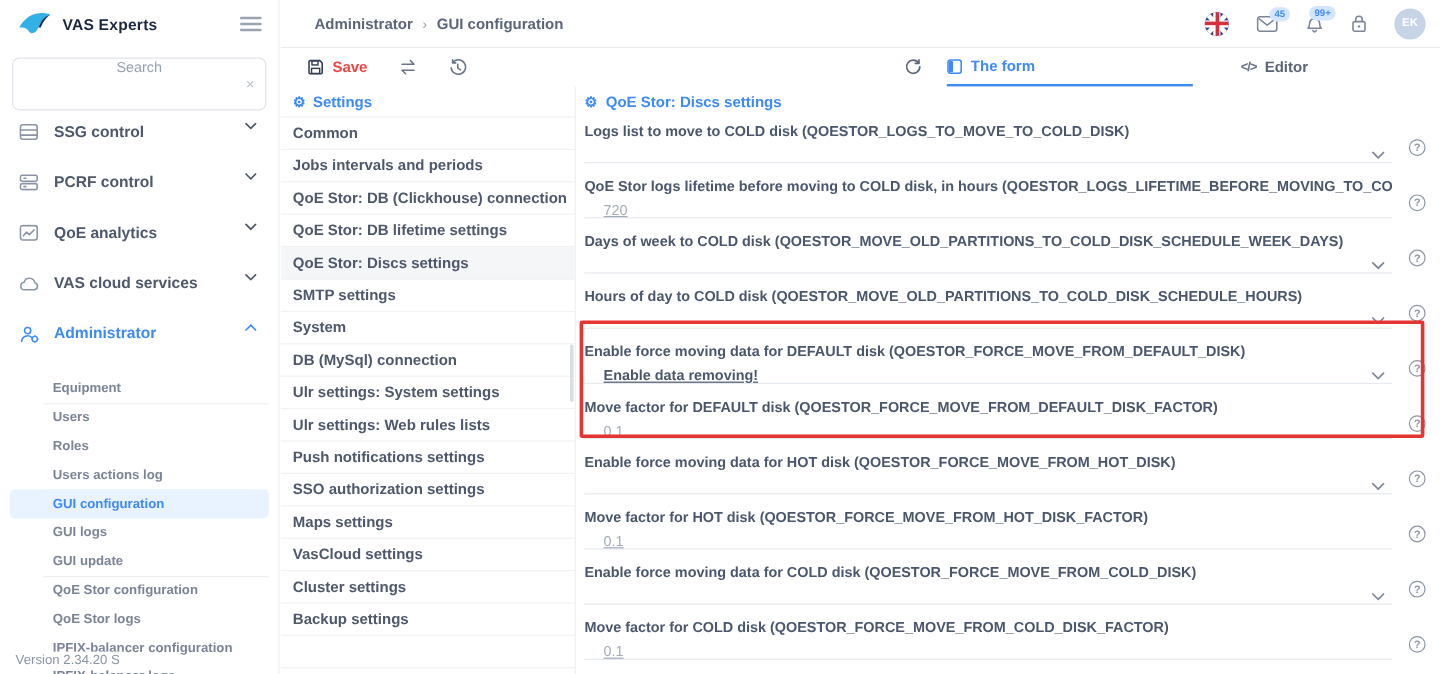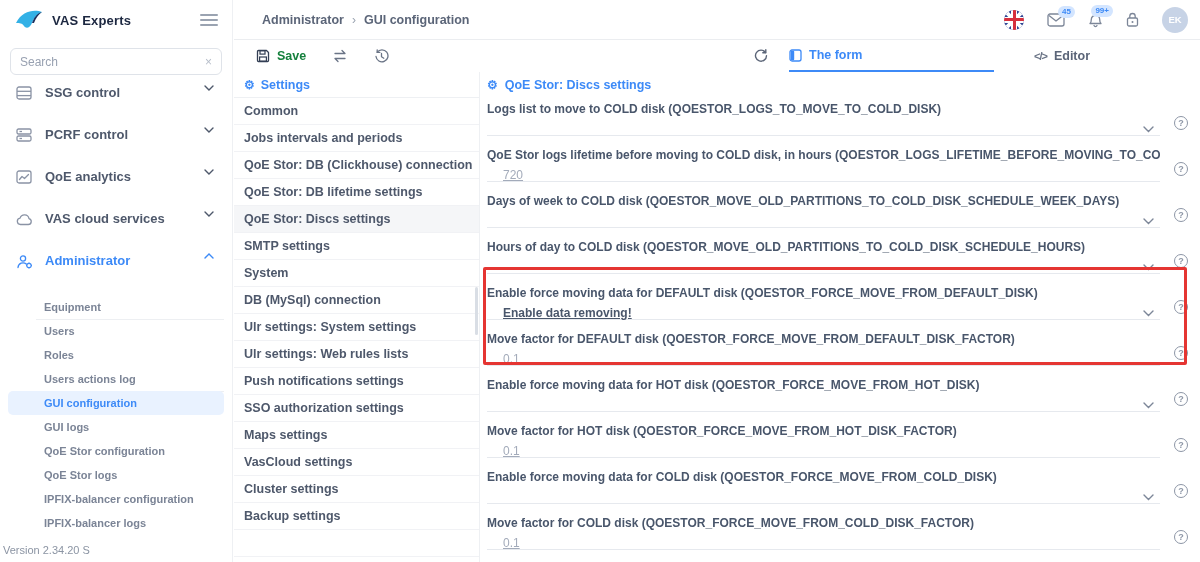--- a/index.html
+++ b/index.html
@@ -6,40 +6,40 @@
   html,body { width:1200px; height:562px; overflow:hidden; background:#fff;
     font-family:"Liberation Sans", sans-serif; color:#4d5a6e; }
   .page { position:relative; width:1200px; height:562px; }
 
   
   .sidebar { position:absolute; left:0; top:0; width:233px; height:562px; border-right:1px solid #eef0f3; background:#fff; }
   .logo-row { height:40px; display:flex; align-items:center; padding:0 14px; }
   .brand-name { font-size:13px; font-weight:bold; color:#1c2740; margin-left:8px; letter-spacing:.2px; }
   .hamburger { margin-left:auto; width:18px; cursor:pointer; }
   .hamburger div { height:2px; background:#9aa3b1; border-radius:2px; margin:3px 0; }
-  .search-box { margin:8px 10px 0 10px; height:27px; border:1px solid #dfe3e9; border-radius:6px;
-    display:flex; align-items:center; padding:0 9px; }
+  .search-box { margin:8px 10px 0 10px; height:44px; border:1px solid #dfe3e9; border-radius:6px;
+    display:flex; align-items:center; padding:0 9px;flex-direction:column; }
   .search-ph { font-size:12px; color:#98a1b1; }
   .search-clear { margin-left:auto; color:#b6bdc9; font-size:12px; cursor:pointer; }
 
   .nav { margin-top:10px; }
   .nav-row { height:42px; display:flex; padding:0 18px 0 16px; gap:12px;
     font-size:13px; font-weight:bold; color:#4e586b; cursor:pointer; }
   .nav-row .chev { margin-left:auto; }
   .nav-row[data-state="active"] { color:#3d8af7; }
   .nav-row[data-expanded="true"] .chev { transform:rotate(180deg); }
   .nav-icon { width:17px; height:16px; flex:0 0 17px; display:flex; align-items:center; }
 
   .subnav { }
   .subnav-item { position:relative; height:24px; line-height:24px; margin:0 8px; padding-left:36px;
     font-size:11px; font-weight:bold; color:#7b8496; border-radius:5px; cursor:pointer; white-space:nowrap; }
   .subnav-item[data-state="active"] { color:#3d8af7; background:#e9f2ff; }
   .subnav-item[data-divider="after"]::after { content:""; position:absolute; left:28px; right:0; bottom:-1px;
     height:1px; background:#edeff2; }
-  .version { position:absolute; left:0; top:543px; font-size:11px; color:#8b94a3; background:#fff; padding:1px 3px;text-align:center; }
+  .version { position:absolute; left:10px; top:543px; font-size:11px; color:#8b94a3; background:#fff; padding:1px 3px;text-align:center; }
 
   
   .topbar { position:absolute; left:234px; top:0; right:0; height:40px; border-bottom:1px solid #ebedf0;
     display:flex; align-items:center; padding:0 12px 0 28px; }
   .crumb { font-size:12.5px; font-weight:bold; color:#5b6578; }
   .crumb-sep { margin:0 8px; color:#9aa3b1; font-size:12px; }
   .top-icons { margin-left:auto; display:flex; align-items:center; gap:23px; }
   .icon-wrap { position:relative; display:flex; align-items:center; cursor:pointer; }
   .badge { position:absolute; top:-7px; right:-10px; background:#d3e5ff; color:#3d8af7; font-size:8px;
     font-weight:bold; padding:1px 4px; border-radius:7px; line-height:10px; }
@@ -49,21 +49,21 @@
   .flag .vbar { position:absolute; left:7px; top:0; width:6px; height:20px; background:#fff; }
   .flag .hbar { position:absolute; left:0; top:7px; width:20px; height:6px; background:#fff; }
   .flag .vred { position:absolute; left:8.5px; top:0; width:3px; height:20px; background:#d6303e; }
   .flag .hred { position:absolute; left:0; top:8.5px; width:20px; height:3px; background:#d6303e; }
   .avatar { width:26px; height:26px; border-radius:50%; background:#c7d3e6; color:#fff; font-size:9.5px;
     font-weight:bold; display:flex; align-items:center; justify-content:center; }
 
   
   .toolbar { position:absolute; left:234px; top:40px; right:0; height:32px; }
   .tb-left { position:absolute; left:22px; top:0; height:32px; display:flex; align-items:center; gap:26px; }
-  .save-btn { display:flex; align-items:center; gap:7px; font-size:12.5px; font-weight:bold; color:#15803d; cursor:pointer; }
+  .save-btn { display:flex; align-items:center; gap:7px; font-size:12.5px; font-weight:bold; color:#ef4444; cursor:pointer; }
   .tb-icon { display:flex; align-items:center; cursor:pointer; }
   .refresh-btn { position:absolute; left:520px; top:0; height:32px; display:flex; align-items:center; cursor:pointer; }
   .tab { position:absolute; top:0; height:32px; display:flex; align-items:center; justify-content:flex-start; gap:7px;
     font-size:12.5px; font-weight:bold; color:#5b6578; cursor:pointer; }
   .tab-form { left:555px; width:205px; color:#3d8af7; border-bottom:2px solid #3d8af7; }
   .tab-editor { left:800px; width:140px; }
   .code-glyph { font-size:11px; color:#6a7486; font-weight:bold; letter-spacing:-1px; }
 
   
   .settings-col { position:absolute; left:234px; top:72px; width:246px; bottom:0; border-right:1px solid #eef0f3; overflow:hidden; }
@@ -207,20 +207,23 @@
           </div>
 
           <div class="subnav-item" data-state="active">
             <span>GUI configuration</span>
           </div>
 
           <div class="subnav-item" data-state="">
             <span>GUI logs</span>
           </div>
 
+          <div class="subnav-item" data-state="" data-divider="after">
+            <span>GUI update</span>
+          </div>
 
           <div class="subnav-item" data-state="">
             <span>QoE Stor configuration</span>
           </div>
 
           <div class="subnav-item" data-state="">
             <span>QoE Stor logs</span>
           </div>
 
           <div class="subnav-item" data-state="">

